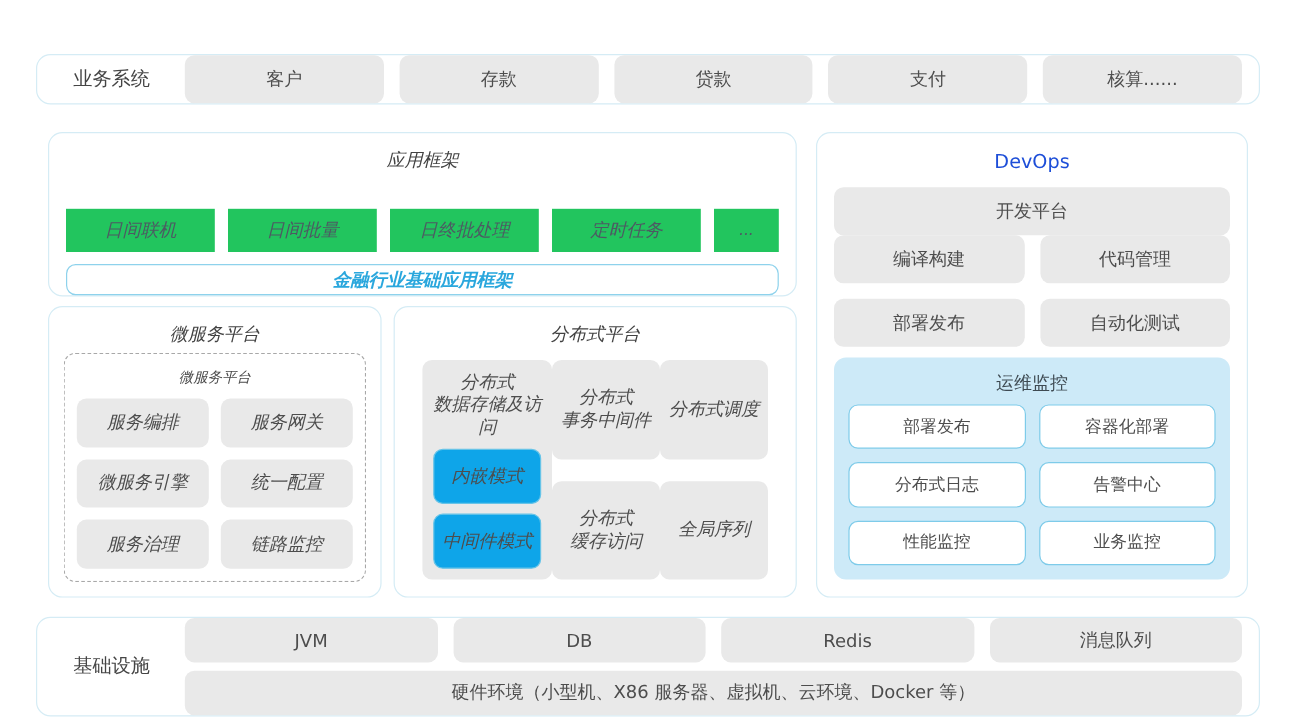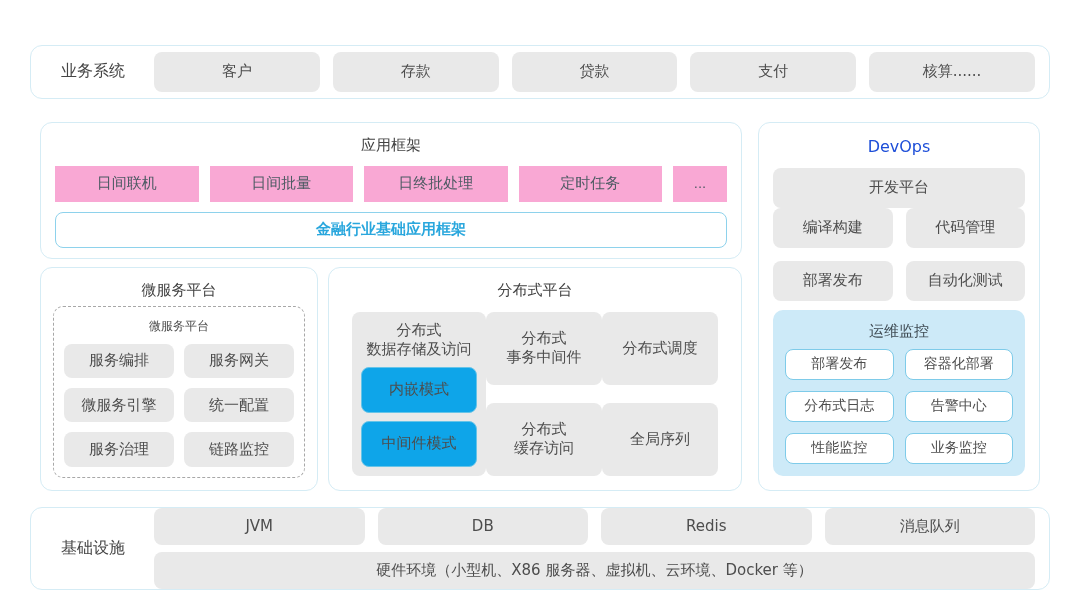--- a/index.html
+++ b/index.html
@@ -13,28 +13,28 @@
   .banner { display: flex; align-items: center; gap: 13px; padding: 0 14px; margin-top: 35px; }
   .banner-top { height: 62px; }
   .banner-label { width: 96px; flex-shrink: 0; text-align: center; font-size: 16px; color: #454545; }
 
   .chip { background: #e9e9e9; border-radius: 8px; display: flex; align-items: center;
           justify-content: center; font-size: 15px; color: #4d4d4d; }
   .banner-top .chip { flex: 1; height: 40px; }
 
   
   .middle { display: flex; gap: 16px; margin: 23px 10px 0; flex: 1; }
-  .mid-left { width: 702px; display: flex; flex-direction: column; gap: 8px; }
+  .mid-left { width: 624px; display: flex; flex-direction: column; gap: 8px; font-style: italic; }
 
   .sec-title { text-align: center; font-size: 15px; color: #424242; padding: 5px 0 6px; }
 
   .app-framework { height: 137px; padding: 8px 14px 0; display: flex; flex-direction: column; }
   .module-row { display: flex; gap: 11px; margin: 5px 0 10px; }
-  .chip-blue { background: #f9a8d4; border-radius: 0; height: 36px; flex: 1;
-               display: flex; align-items: center; justify-content: center; font-size: 15px; color: #4d5a63; }
+  .chip-blue { background: #22c55e; border-radius: 0; height: 36px; flex: 1;
+               display: flex; align-items: center; justify-content: center; font-size: 15px; color: #4d5a63; margin-top: 20px; }
   .chip-blue.small { flex: 0 0 54px; font-size: 13px; }
   .base-bar { height: 36px; border: 1px solid #8ed2ec; border-radius: 8px; color: #2aa7dd;
               font-weight: bold; display: flex; align-items: center; justify-content: center; font-size: 15px; }
 
   .mid-bottom { display: flex; gap: 10px; flex: 1; }
 
   
   .micro { width: 278px; padding: 8px 12px 12px; display: flex; flex-direction: column; }
   .micro-dashed { flex: 1; border: 1px dashed #a8a8a8; border-radius: 10px;
                   padding: 4px 10px 10px; display: flex; flex-direction: column; }

